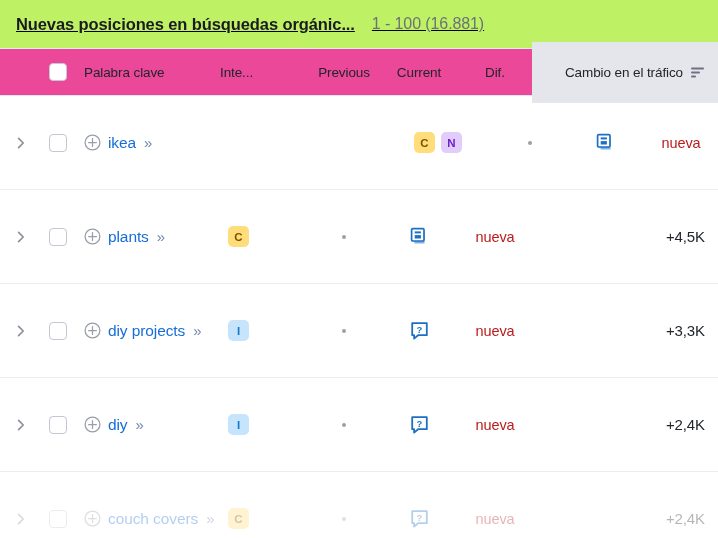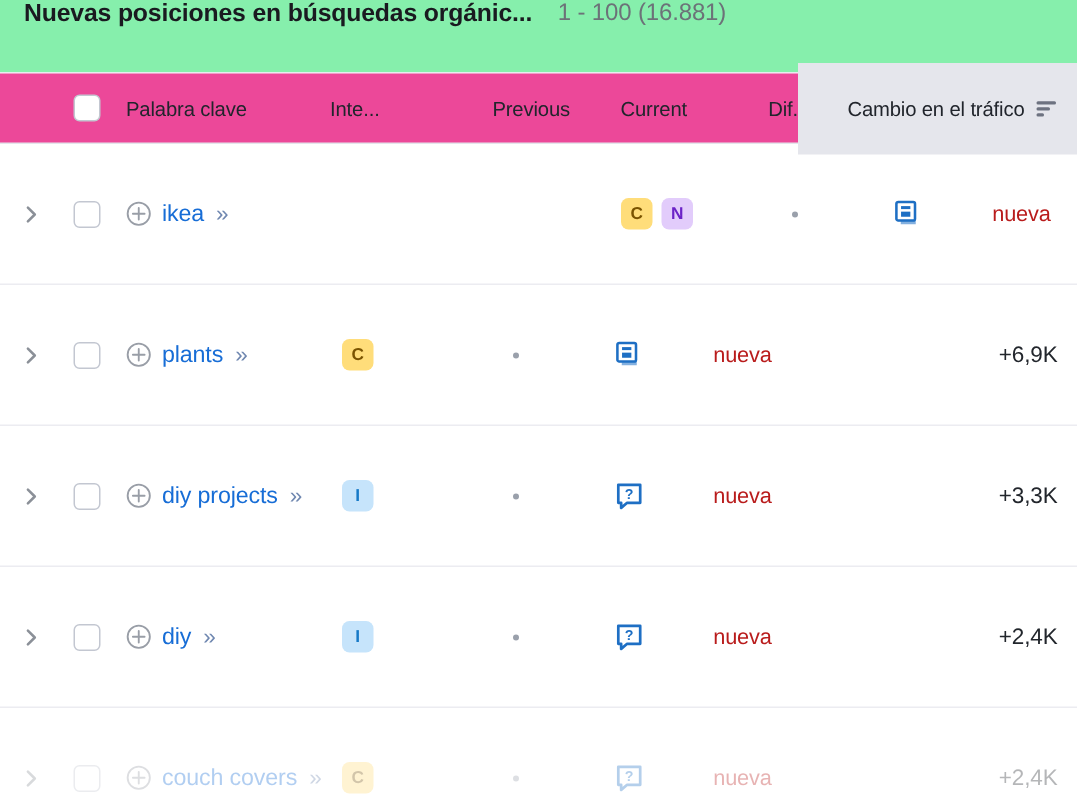--- a/index.html
+++ b/index.html
@@ -9,23 +9,25 @@
     background: #ffffff;
     font-family: "Liberation Sans", sans-serif;
     -webkit-font-smoothing: antialiased;
     overflow: hidden;
   }
 
   
   .title-bar {
     height: 48px;
     display: flex;
+    align-items: center;
     padding: 0 0 0 16px;
-    background: #86efac;
+    background: #bef264;
     white-space: nowrap;
+    text-decoration: underline;
   }
   .title-main {
     font-size: 16.5px;
     font-weight: 700;
     color: #1a1a20;
     letter-spacing: -0.1px;
   }
   .title-count {
     font-size: 16px;
     font-weight: 400;
@@ -74,21 +76,21 @@
 
   .th {
     font-size: 13.5px;
     color: #21252c;
     font-weight: 400;
     white-space: nowrap;
     letter-spacing: -0.1px;
   }
   .thead .c-kw .th { padding-left: 0; }
   .thead .c-intent { justify-content: flex-start; padding-left: 0; }
-  .thead .c-prev, .thead .c-curr, .thead .c-dif { justify-content: flex-end; }
+  .thead .c-prev, .thead .c-curr, .thead .c-dif { justify-content: center; }
 
   
   .cbx {
     width: 18px; height: 18px;
     border: 1px solid #c3c7d1;
     border-radius: 4px;
     background: #fff;
     cursor: pointer;
   }
 
@@ -279,21 +281,21 @@
               <path d="M5.5 5.5 h8 v2 h2 v10 h-10 v-2 h-2 z" fill="#1e6fc4" opacity="0.55"></path>
               <rect x="2.6" y="2.6" width="12.4" height="12.4" rx="1.2" fill="#fff" stroke="#1e6fc4" stroke-width="1.7"></rect>
               <rect x="5.7" y="5.4" width="6.2" height="2.0" fill="#1e6fc4"></rect>
               <rect x="5.7" y="9.1" width="6.2" height="3.4" fill="#1e6fc4"></rect>
             </svg></span>
         </div>
         <div class="c-dif">
           <span class="dif-new">nueva</span>
         </div>
         <div class="c-traffic">
-          <span class="traffic-val">+6,9K</span>
+          <span class="traffic-val">+4,5K</span>
         </div>
       </div>
       <div class="tr">
         <div class="c-expand">
           <span class="chev">
             <svg viewBox="0 0 12 12" width="12" height="12">
               <path d="M3.6 1.4 L8.2 6 L3.6 10.6" fill="none" stroke="#8b9098" stroke-width="1.7" stroke-linecap="round" stroke-linejoin="round"></path>
             </svg>
           </span>
         </div>

